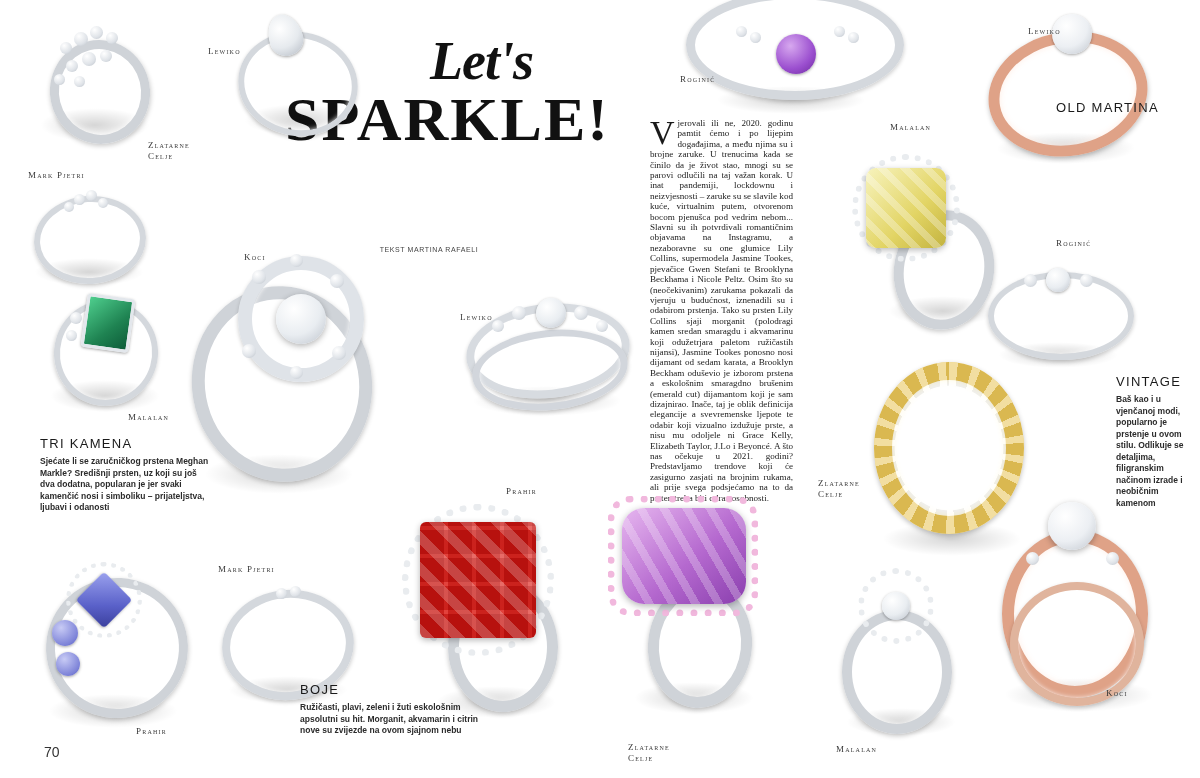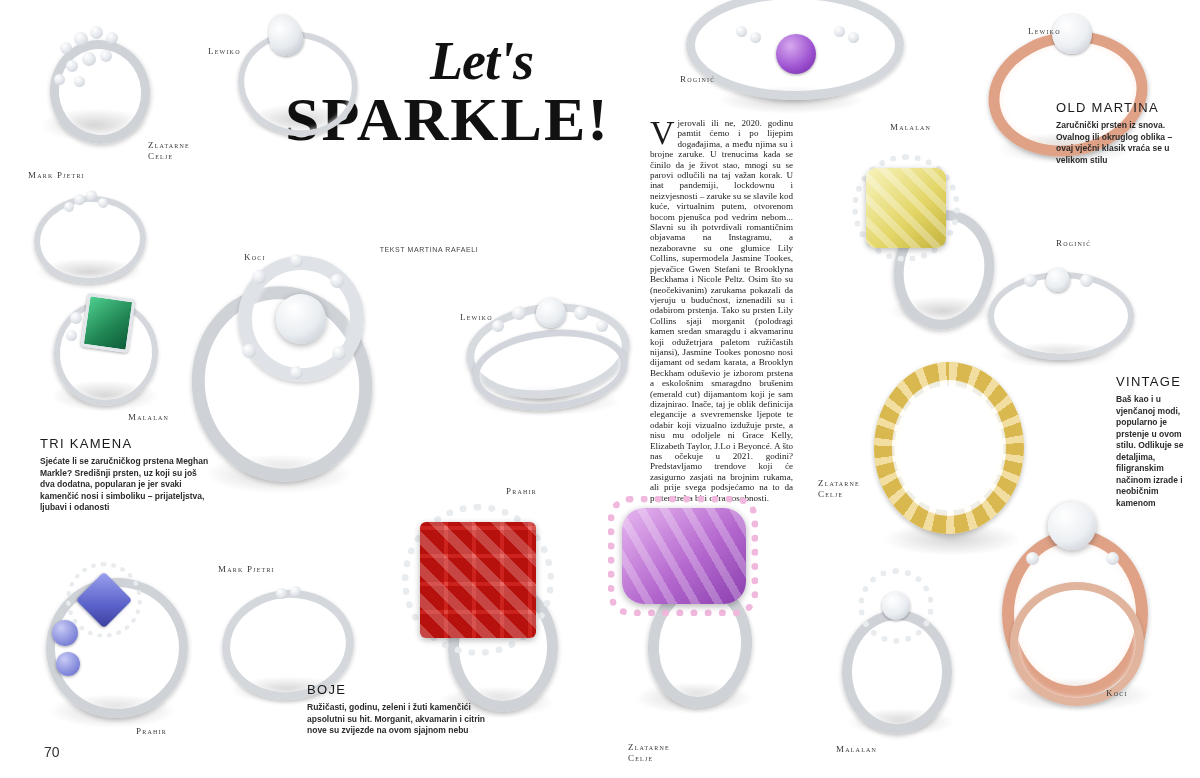--- a/index.html
+++ b/index.html
@@ -271,23 +271,23 @@
     <div class="abs" style="left:24px;top:32px;width:116px;height:116px;background:
         linear-gradient(#ffffff,#ffffff) 0 0/0 0,
         repeating-linear-gradient(0deg,#d8423c 0 24px,#f0827c 24px 28px),
         repeating-linear-gradient(90deg,#d8423c 0 24px,#f0827c 24px 28px);
         background-blend-mode:normal,multiply,normal;border-radius:6px;box-shadow:0 2px 6px rgba(0,0,0,.3);"></div>
     <div class="abs" style="left:24px;top:32px;width:116px;height:116px;border-radius:6px;
         background:repeating-linear-gradient(45deg,rgba(255,255,255,.22) 0 10px,rgba(0,0,0,0) 10px 22px);"></div>
   </div>
   <div class="abs brand" style="left:506px;top:486px;">Prahir</div>
 
-  <div class="abs" style="left:300px;top:682px;width:180px;margin-left:7px;">
+  <div class="abs" style="left:300px;top:682px;width:180px;">
     <div class="cap-title">BOJE</div>
-    <div class="cap-body" style="margin-top:5px;">Ružičasti, godinu, zeleni i žuti kamenčići apsolutni su hit. Morganit, akvamarin i citrin nove su zvijezde na ovom sjajnom nebu</div>
+    <div class="cap-body" style="margin-top:5px;">Ružičasti, plavi, zeleni i žuti eskološnim apsolutni su hit. Morganit, akvamarin i citrin nove su zvijezde na ovom sjajnom nebu</div>
   </div>
 
   <div class="ring" style="left:600px;top:486px;width:190px;height:240px;">
     <div class="shadow" style="left:34px;top:196px;width:120px;height:32px;"></div>
     <div class="band silver" style="left:48px;top:96px;width:104px;height:126px;border-width:11px;transform:rotate(6deg);"></div>
     <div class="halo" style="left:8px;top:10px;width:150px;height:120px;border-width:7px;border-color:#f1b8dd;border-radius:22px;"></div>
     <div class="abs" style="left:22px;top:22px;width:124px;height:96px;border-radius:22px;
         background:linear-gradient(140deg,#e6b6ef,#b569cf 55%,#8a3fae);
         box-shadow:0 2px 7px rgba(0,0,0,.3);"></div>
     <div class="abs" style="left:22px;top:22px;width:124px;height:96px;border-radius:22px;
@@ -321,21 +321,20 @@
 
   <div class="ring" style="left:964px;top:6px;width:210px;height:170px;">
     <div class="shadow" style="left:32px;top:126px;width:140px;height:32px;"></div>
     <div class="band rose" style="left:24px;top:26px;width:160px;height:124px;border-width:11px;transform:rotate(-10deg);"></div>
     <div class="round-gem" style="left:88px;top:8px;width:40px;height:40px;background:radial-gradient(circle at 36% 30%,#ffffff,#eceff3 55%,#bfc5cd);"></div>
   </div>
   <div class="abs brand" style="left:1028px;top:26px;">Lewiko</div>
 
   <div class="abs" style="left:1056px;top:100px;width:130px;">
     <div class="cap-title">OLD MARTINA</div>
-    <div class="cap-body" style="margin-top:5px;">Zaručnički prsten iz snova. Ovalnog ili okruglog oblika – ovaj vječni klasik vraća se u velikom stilu</div>
   </div>
 
   <div class="ring" style="left:972px;top:262px;width:180px;height:110px;">
     <div class="shadow" style="left:26px;top:80px;width:120px;height:26px;"></div>
     <div class="band silver-thin" style="left:16px;top:10px;width:146px;height:88px;border-width:6px;"></div>
     <div class="round-gem" style="left:74px;top:6px;width:24px;height:24px;background:radial-gradient(circle at 36% 30%,#ffffff,#e9edf1 55%,#bcc2cb);"></div>
     <div class="pave" style="left:52px;top:12px;width:13px;height:13px;"></div>
     <div class="pave" style="left:108px;top:12px;width:13px;height:13px;"></div>
   </div>
   <div class="abs brand" style="left:1056px;top:238px;">Roginić</div>

